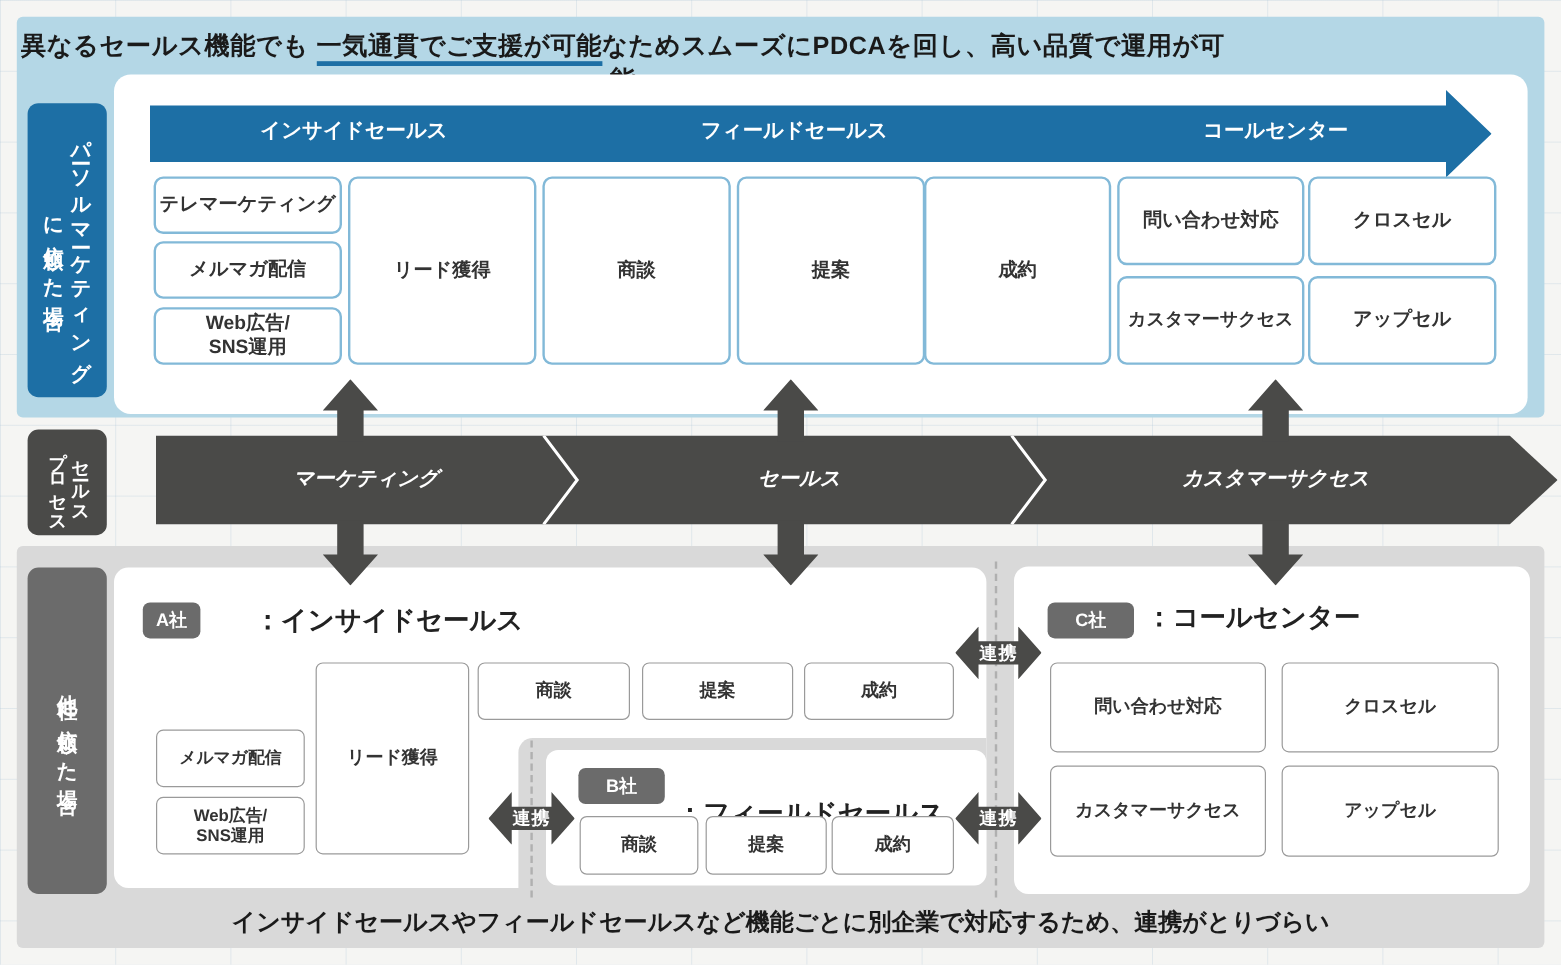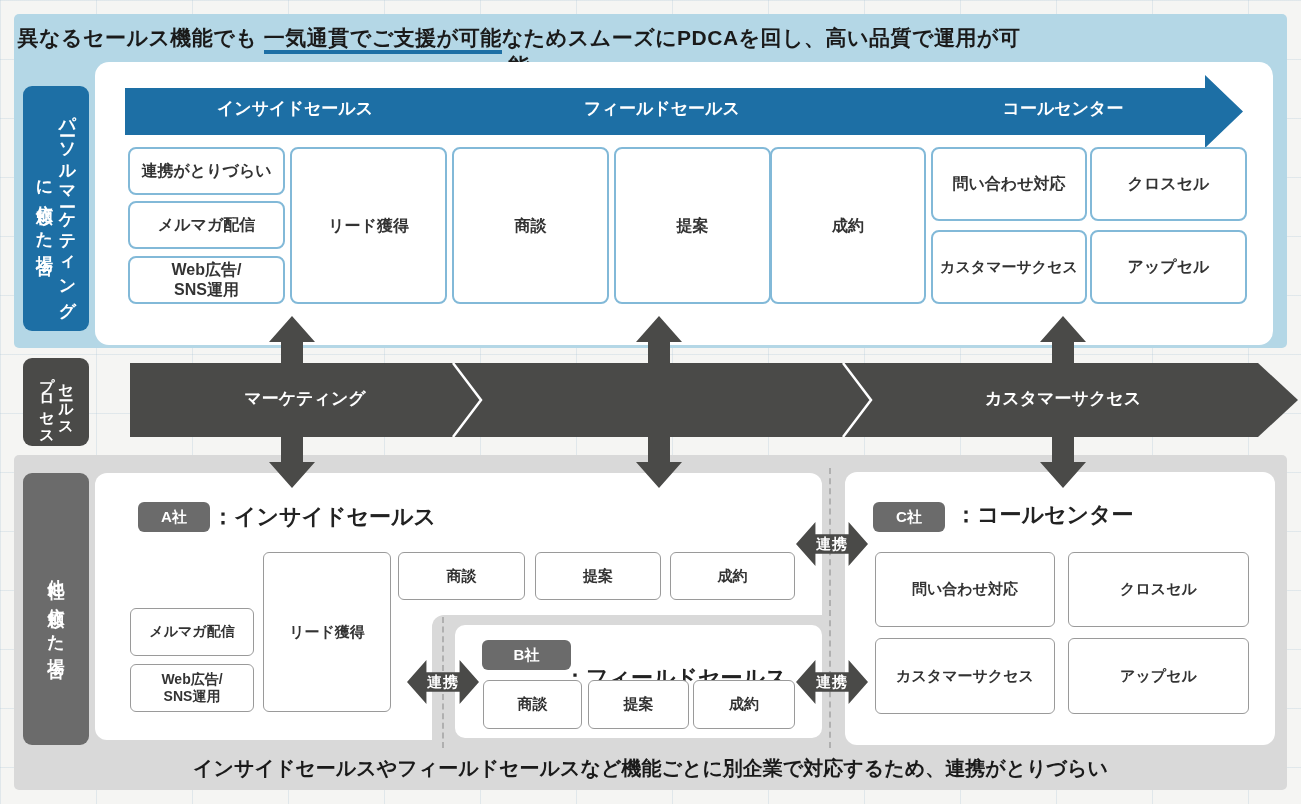--- a/index.html
+++ b/index.html
@@ -18,21 +18,21 @@
   .vlabel{position:absolute;writing-mode:vertical-rl;text-orientation:mixed;color:#fff;font-weight:bold;
     display:flex;align-items:center;justify-content:center;text-align:center;white-space:pre-line;
     letter-spacing:3px;border-radius:9px;}
   .vlabel.blue{background:#1d6fa5;font-size:17px;}
   .vlabel.dark{background:#4a4a48;font-size:15px;}
   .vlabel.gray{background:#6b6b6b;font-size:17px;}
   .tbox{position:absolute;background:#fff;border:2px solid #82b9d8;border-radius:8px;display:flex;align-items:center;justify-content:center;
     text-align:center;font-weight:bold;color:#333;font-size:16px;white-space:pre-line;line-height:1.25;}
   .gbox{position:absolute;background:#fff;border:1px solid #9a9a9a;border-radius:6px;display:flex;align-items:center;justify-content:center;
     text-align:center;font-weight:bold;color:#333;font-size:15px;white-space:pre-line;line-height:1.25;}
-  .band-label{position:absolute;top:24px;color:#fff;font-weight:bold;font-size:17px;text-align:center;width:220px;}
+  .band-label{position:absolute;top:24px;color:#fff;font-weight:bold;font-size:17px;text-align:center;width:220px;font-style:italic;}
   .flow-label{position:absolute;top:97px;color:#fff;font-weight:bold;font-size:17px;text-align:center;width:220px;z-index:3;}
   .badge{position:absolute;background:#6b6b6b;color:#fff;font-weight:bold;font-size:15px;border-radius:6px;
     display:flex;align-items:center;justify-content:center;}
   .ctitle{position:absolute;font-weight:bold;font-size:22px;color:#222;line-height:30px;white-space:nowrap;}
   .dashed{position:absolute;width:0;border-left:2px dashed #b0b0b0;}
   .renkei{position:absolute;width:72px;height:44px;z-index:6;}
   .renkei .bg{position:absolute;left:0;top:0;right:0;bottom:0;background:#4a4a48;
     clip-path:polygon(0 50%,27% 0,27% 28%,73% 28%,73% 0,100% 50%,73% 100%,73% 72%,27% 72%,27% 100%);}
   .renkei span{position:absolute;left:0;top:0;right:0;bottom:0;display:flex;align-items:center;justify-content:center;
     color:#fff;font-weight:bold;font-size:15px;letter-spacing:1px;}
@@ -55,21 +55,21 @@
 
   <div class="card" style="left:95px;top:62px;width:1178px;height:283px;"></div>
 
   <svg class="abs" style="left:125px;top:75px;" width="1118" height="73" viewBox="0 0 1118 73">
     <polygon points="0,13 1080,13 1080,0 1118,36.5 1080,73 1080,60 0,60" fill="#1d6fa5"></polygon>
   </svg>
   <div class="flow-label" style="left:552px;">フィールドセールス</div>
   <div class="flow-label" style="left:185px;">インサイドセールス</div>
   <div class="flow-label" style="left:953px;">コールセンター</div>
 
-  <div class="tbox" style="left:128px;top:147px;width:153px;height:44px;">連携がとりづらい</div>
+  <div class="tbox" style="left:128px;top:147px;width:153px;height:44px;">テレマーケティング</div>
   <div class="tbox" style="left:128px;top:201px;width:153px;height:44px;">メルマガ配信</div>
   <div class="tbox" style="left:128px;top:256px;width:153px;height:44px;">Web広告/
 SNS運用</div>
 
   <div class="tbox" style="left:290px;top:147px;width:153px;height:153px;">リード獲得</div>
   <div class="tbox" style="left:452px;top:147px;width:153px;height:153px;">商談</div>
   <div class="tbox" style="left:614px;top:147px;width:153px;height:153px;">提案</div>
   <div class="tbox" style="left:770px;top:147px;width:152px;height:153px;">成約</div>
 
   <div class="tbox" style="left:931px;top:147px;width:152px;height:70px;">問い合わせ対応</div>
@@ -79,20 +79,21 @@
 
   <div class="vlabel dark" style="left:23px;top:358px;width:66px;height:88px;letter-spacing:1px;">セールス
 プロセス</div>
 
   <svg class="abs" style="left:130px;top:363px;" width="1168" height="74" viewBox="0 0 1168 74">
     <polygon points="0,0 1128,0 1168,37 1128,74 0,74" fill="#4a4a48"></polygon>
     <polyline points="323,0 351,37 323,74" fill="none" stroke="#ffffff" stroke-width="2.5"></polyline>
     <polyline points="713,0 741,37 713,74" fill="none" stroke="#ffffff" stroke-width="2.5"></polyline>
   </svg>
   <div class="band-label" style="left:195px;top:387px;">マーケティング</div>
+  <div class="band-label" style="left:556px;top:387px;">セールス</div>
   <div class="band-label" style="left:953px;top:387px;">カスタマーサクセス</div>
 
   <svg class="varrow" style="left:269px;top:316px;" width="46" height="52" viewBox="0 0 46 52">
       <polygon points="23,0 46,26 34,26 34,52 12,52 12,26 0,26" fill="#4a4a48"></polygon>
     </svg>
   <svg class="varrow" style="left:636px;top:316px;" width="46" height="52" viewBox="0 0 46 52">
       <polygon points="23,0 46,26 34,26 34,52 12,52 12,26 0,26" fill="#4a4a48"></polygon>
     </svg>
   <svg class="varrow" style="left:1040px;top:316px;" width="46" height="52" viewBox="0 0 46 52">
       <polygon points="23,0 46,26 34,26 34,52 12,52 12,26 0,26" fill="#4a4a48"></polygon>
@@ -113,32 +114,32 @@
   <div class="vlabel gray" style="left:23px;top:473px;width:66px;height:272px;">他社に依頼した場合</div>
 
   <div class="card" style="left:95px;top:473px;width:727px;height:267px;border-radius:12px;"></div>
   <div class="abs" style="left:432px;top:615px;width:390px;height:133px;background:#d9d9d9;border-top-left-radius:12px;"></div>
   <div class="card" style="left:455px;top:625px;width:367px;height:113px;border-radius:10px;"></div>
   <div class="card" style="left:845px;top:472px;width:430px;height:273px;border-radius:12px;"></div>
 
   <div class="dashed" style="left:829px;top:468px;height:280px;"></div>
   <div class="dashed" style="left:442px;top:617px;height:131px;"></div>
 
-  <div class="badge" style="left:138px;top:502px;width:72px;height:30px;">A社</div>
+  <div class="badge" style="left:119px;top:502px;width:48px;height:30px;">A社</div>
   <div class="ctitle" style="left:212px;top:502px;">：インサイドセールス</div>
 
   <div class="gbox" style="left:130px;top:608px;width:122px;height:46px;font-size:14px;">メルマガ配信</div>
   <div class="gbox" style="left:130px;top:664px;width:122px;height:46px;font-size:14px;">Web広告/
 SNS運用</div>
   <div class="gbox" style="left:263px;top:552px;width:126px;height:158px;">リード獲得</div>
   <div class="gbox" style="left:398px;top:552px;width:125px;height:46px;">商談</div>
   <div class="gbox" style="left:535px;top:552px;width:124px;height:46px;">提案</div>
   <div class="gbox" style="left:670px;top:552px;width:123px;height:46px;">成約</div>
 
-  <div class="badge" style="left:482px;top:640px;width:89px;height:30px;">B社</div>
+  <div class="badge" style="left:482px;top:640px;width:72px;height:30px;">B社</div>
   <div class="ctitle" style="left:564px;top:640px;margin-top:23px;">：フィールドセールス</div>
   <div class="gbox" style="left:483px;top:680px;width:97px;height:47px;">商談</div>
   <div class="gbox" style="left:588px;top:680px;width:99px;height:47px;">提案</div>
   <div class="gbox" style="left:693px;top:680px;width:100px;height:47px;">成約</div>
 
   <div class="badge" style="left:873px;top:502px;width:72px;height:30px;">C社</div>
   <div class="ctitle" style="left:955px;top:500px;">：コールセンター</div>
   <div class="gbox" style="left:875px;top:552px;width:178px;height:73px;">問い合わせ対応</div>
   <div class="gbox" style="left:1068px;top:552px;width:179px;height:73px;">クロスセル</div>
   <div class="gbox" style="left:875px;top:638px;width:178px;height:74px;">カスタマーサクセス</div>

